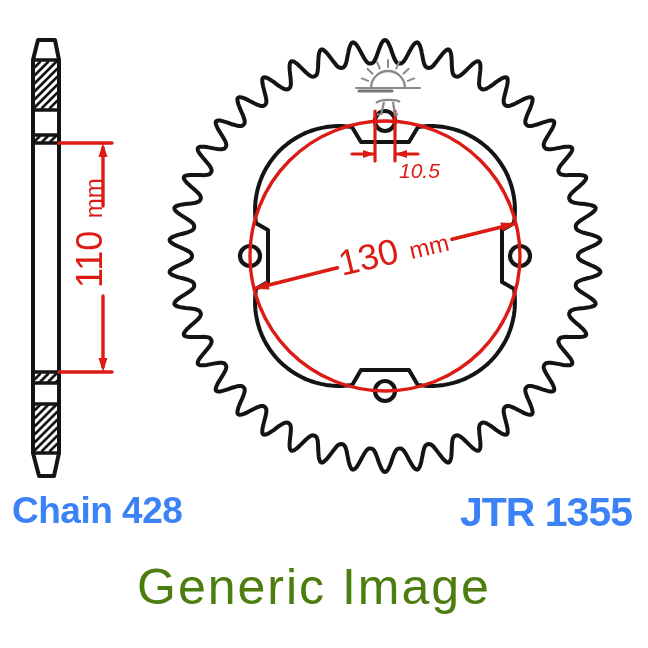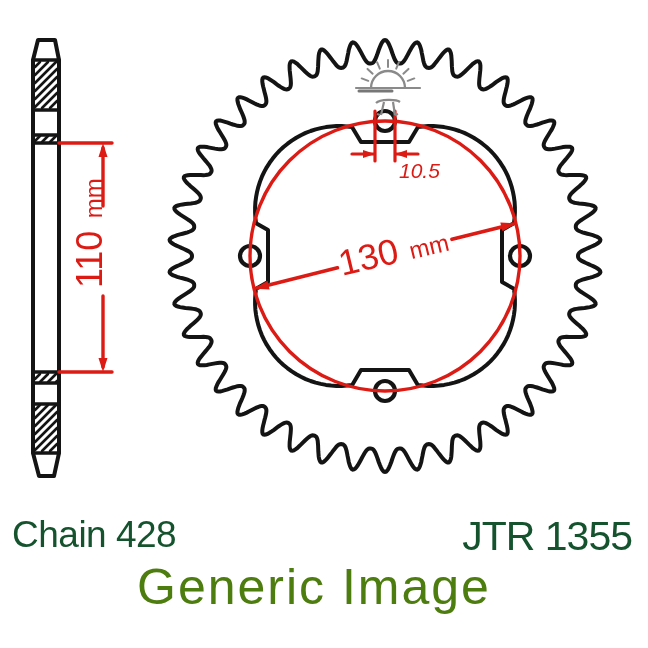--- a/index.html
+++ b/index.html
@@ -1,19 +1,19 @@
 <!DOCTYPE html>
 <html><head>
 <meta charset="utf-8">
 <style>
   html,body{margin:0;padding:0;background:#fff;}
   .canvas{position:relative;width:648px;height:648px;background:#fff;overflow:hidden;
           font-family:"Liberation Sans",sans-serif;}
   svg{position:absolute;left:0;top:0;}
-  .label{position:absolute;color:#14532d;font-weight:normal;white-space:nowrap;margin-top:24px;}
+  .label{position:absolute;color:#3b82f6;font-weight:bold;white-space:nowrap;}
   .chain{left:12px;top:490px;font-size:37px;letter-spacing:-0.5px;}
   .part{right:16px;top:489px;font-size:41px;letter-spacing:-1px;text-align:right;}
   .watermark{position:absolute;left:137px;top:558px;font-size:50px;font-weight:300;
              color:#4d7c0f;letter-spacing:2px;white-space:nowrap;}
   text{font-family:"Liberation Sans",sans-serif;}
   .dimnum{font-size:36px;}
   .dimunit{font-size:24px;}
   .dimsmall{font-size:21px;font-style:italic;}
 </style>
 </head>

